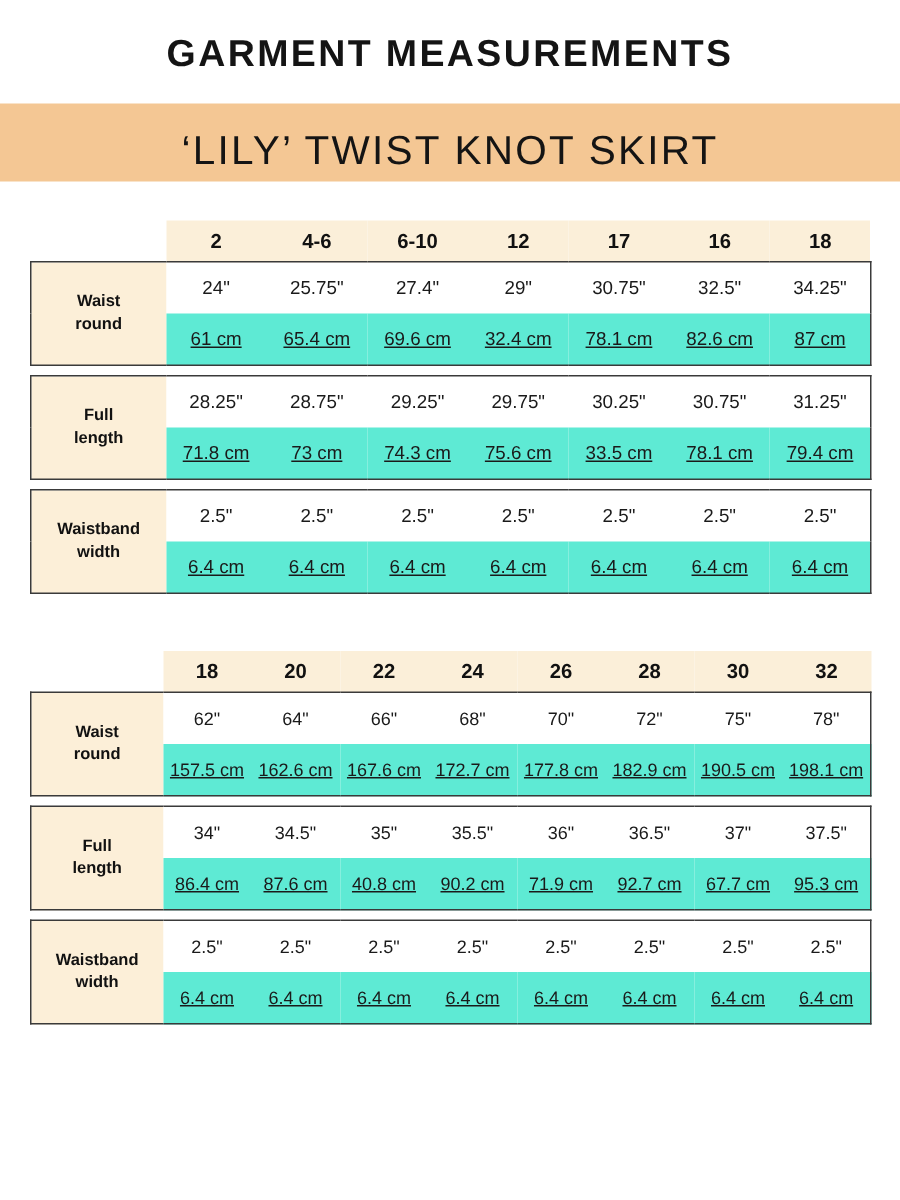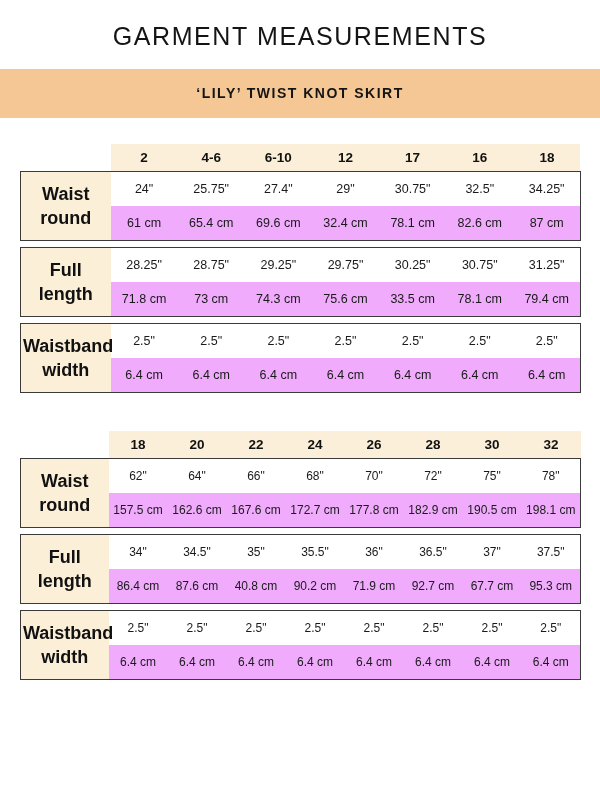--- a/index.html
+++ b/index.html
@@ -21,34 +21,34 @@
     width: 600px;
     height: 800px;
     box-sizing: border-box;
   }
 
   
   .doc-title {
     text-align: center;
     font-size: 25px;
     letter-spacing: 1.6px;
-    font-weight: 400;
+    font-weight: 700;
     color: #141414;
     padding: 22px 0 18px 0;
     white-space: nowrap;
   }
 
   .product-band {
     background: #F4C794;
     text-align: center;
-    font-size: 14px;
+    font-size: 27px;
     letter-spacing: 1.5px;
-    font-weight: 700;
+    font-weight: 400;
     color: #141414;
-    padding: 16px 0 17px 0;
+    padding: 16px 0 5px 0;
     white-space: nowrap;
   }
 
   
   .table-block {
     padding: 0 20px;
     box-sizing: border-box;
     width: 600px;
   }
   .block-1 { margin-top: 26px; }
@@ -81,21 +81,21 @@
     height: 6px;
     padding: 0;
     border: none;
     background: #ffffff;
   }
 
   
   td.row-label {
     background: #FCEFD8;
     font-weight: bold;
-    font-size: 18px;
+    font-size: 11px;
     text-align: center;
     line-height: 1.35;
     color: #111;
     border-left: 1.5px solid #3a3a3a;
     border-top: 1.5px solid #3a3a3a;
     border-bottom: 1.5px solid #3a3a3a;
     border-right: none;
     padding: 0 2px;
   }
 
@@ -106,21 +106,22 @@
     color: #1a1a1a;
     border: none;
     padding: 0;
     height: 34px;
     white-space: nowrap;
   }
   tr.row-in td.val {
     background: #ffffff;
   }
   tr.row-cm td.val {
-    background: #f0abfc;
+    background: #5eead4;
+    text-decoration: underline;
   }
   tr.row-in td.val.first-val {
     border-top: 1.5px solid #3a3a3a;
   }
   tr.row-cm td.val.first-val {
     border-bottom: 1.5px solid #3a3a3a;
   }
   td.val.edge-right {
     border-right: 1.5px solid #3a3a3a;
   }

